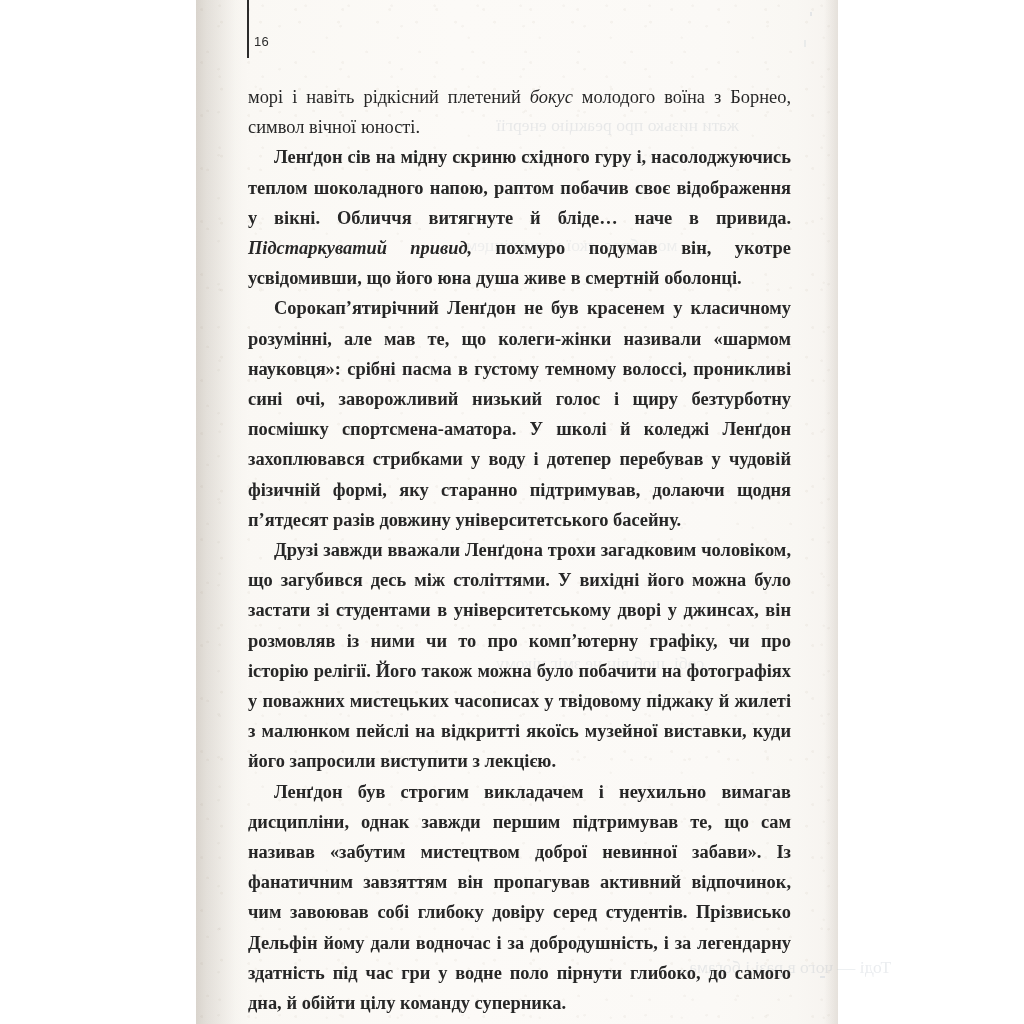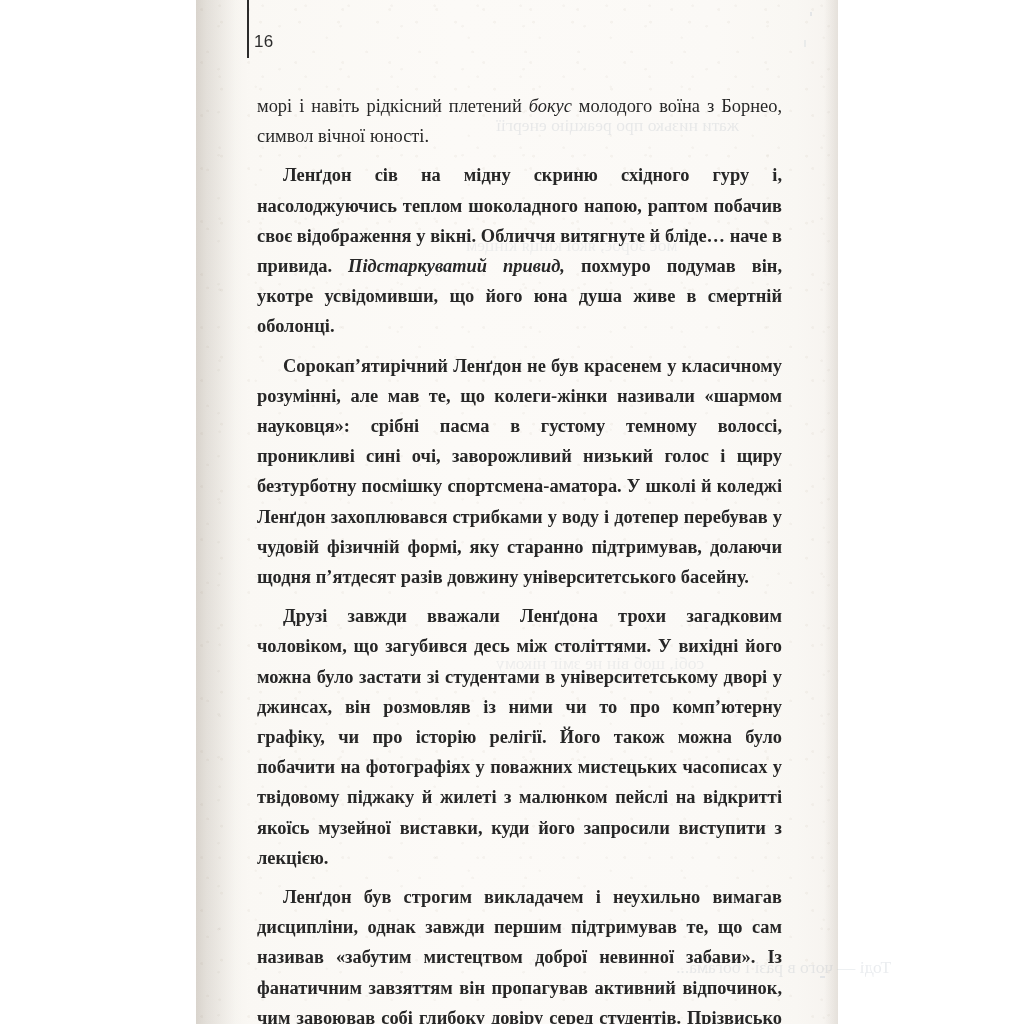--- a/index.html
+++ b/index.html
@@ -87,21 +87,21 @@
     top: 0px;
     width: 2px;
     height: 58px;
     background: #2b2b2b;
   }
   #folio {
     position: absolute;
     left: 58px;
     top: 32px;
     font-family: "Liberation Sans", "DejaVu Sans", sans-serif;
-    font-size: 17px;
+    font-size: 13px;
     line-height: 20px;
     color: #2c2c2c;
     letter-spacing: .2px;
   }
 
   
   #textblock {
     position: absolute;
     left: 52px;
     top: 82px;
@@ -109,21 +109,21 @@
     color: #272727;
     font-size: 18.4px;
     line-height: 30.2px;
     text-align: justify;
     text-justify: inter-word;
     -webkit-hyphens: none;
     hyphens: none;
     word-spacing: .1px;
   }
   #textblock p {
-    margin: 9px;
+    margin: 0;
     text-indent: 0;
   }
   #textblock p.ind {
     text-indent: 26px;
     font-weight: bold;
   }
   #textblock i, #textblock em {
     font-style: italic;
   }
 

